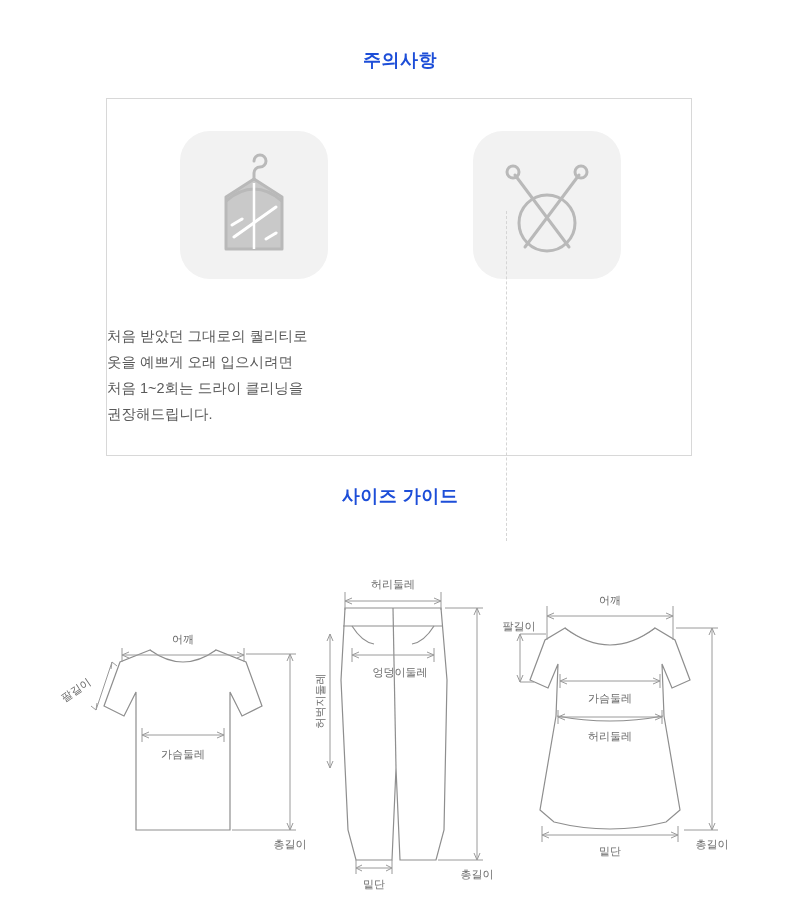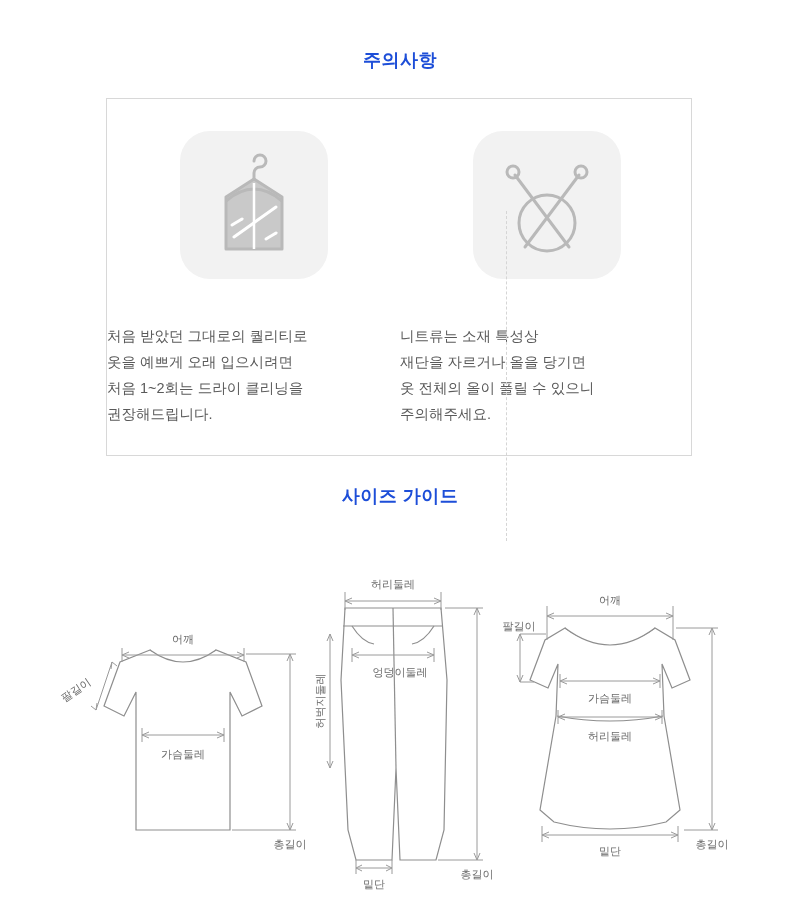--- a/index.html
+++ b/index.html
@@ -159,24 +159,20 @@
 
           <circle cx="74" cy="92" r="28" fill="none" stroke="#b9b9b9" stroke-width="3"></circle>
 
           <line x1="42" y1="44" x2="96" y2="116" stroke="#b9b9b9" stroke-width="3" stroke-linecap="round"></line>
           <circle cx="40" cy="41" r="6" fill="none" stroke="#b9b9b9" stroke-width="3"></circle>
 
           <line x1="106" y1="44" x2="52" y2="116" stroke="#b9b9b9" stroke-width="3" stroke-linecap="round"></line>
           <circle cx="108" cy="41" r="6" fill="none" stroke="#b9b9b9" stroke-width="3"></circle>
         </svg>
       </div>
-      <div class="care-text">니트류는 소재 특성상
-재단을 자르거나 올을 당기면
-옷 전체의 올이 풀릴 수 있으니
-주의해주세요.</div>
     </div>
 
     <div class="care-divider"></div>
   </div>
 </div>
 
 <div class="size-section">
 
   <div class="section-title" id="size-title">사이즈 가이드</div>
 

